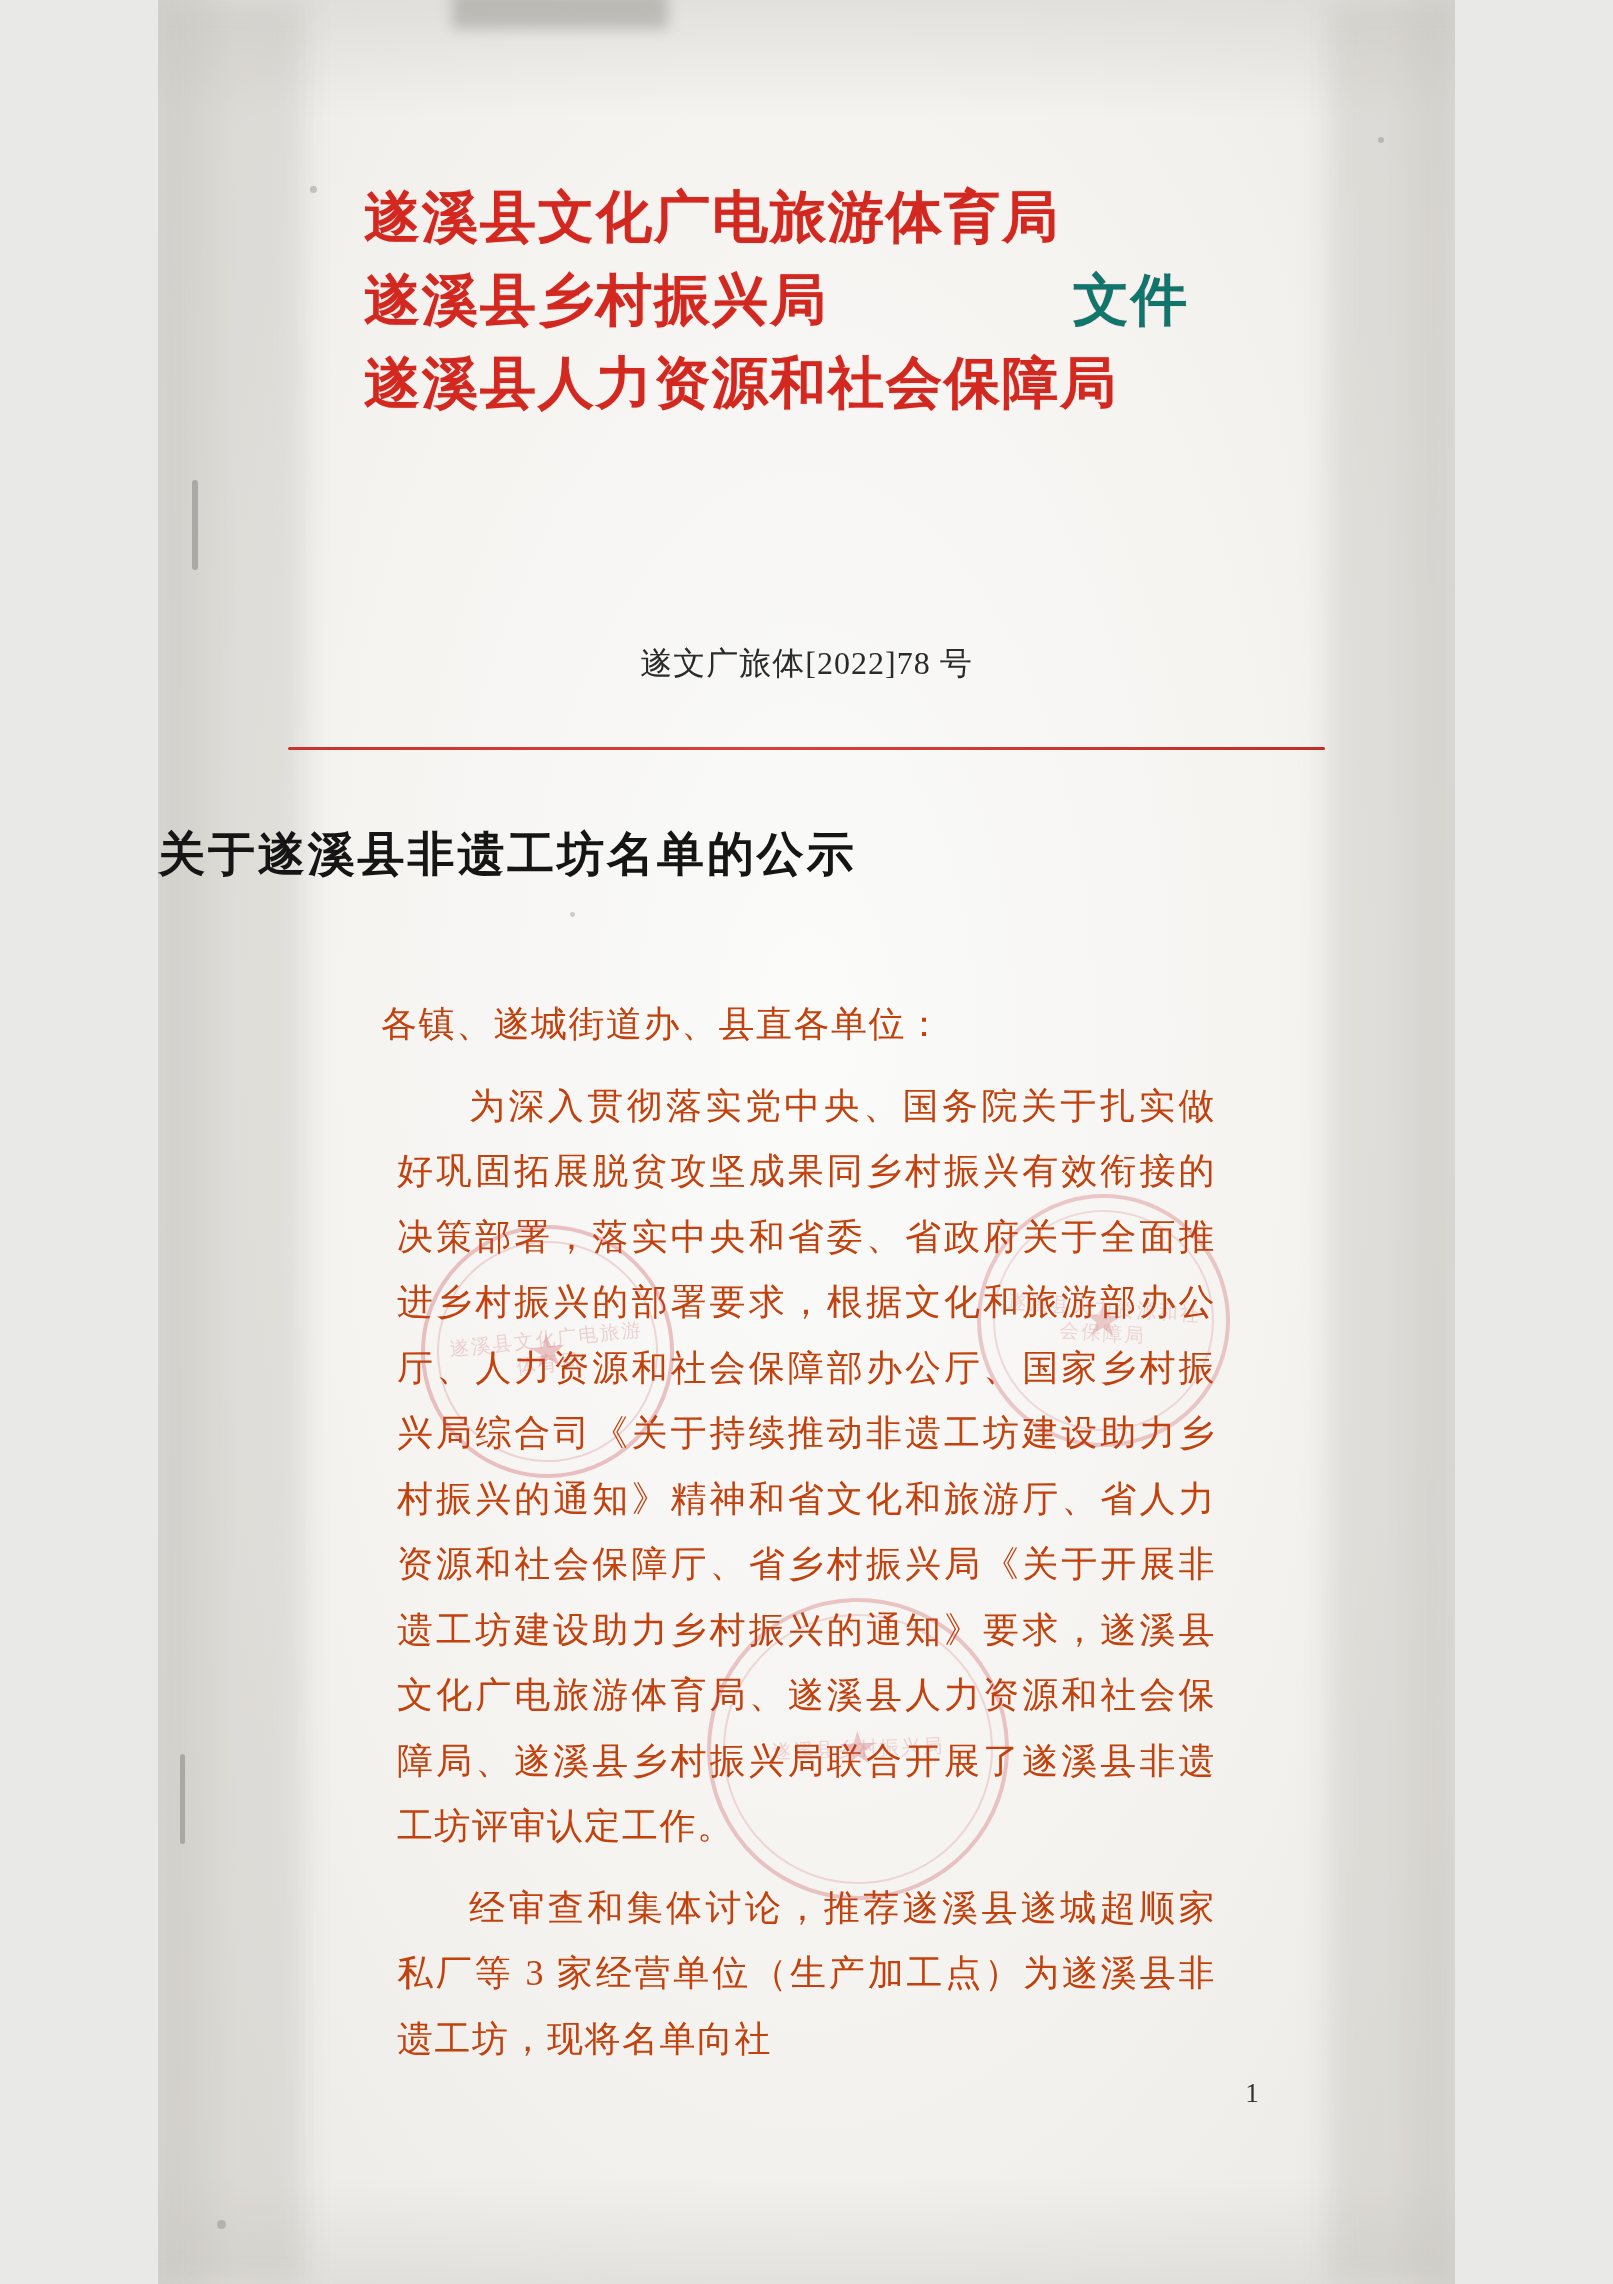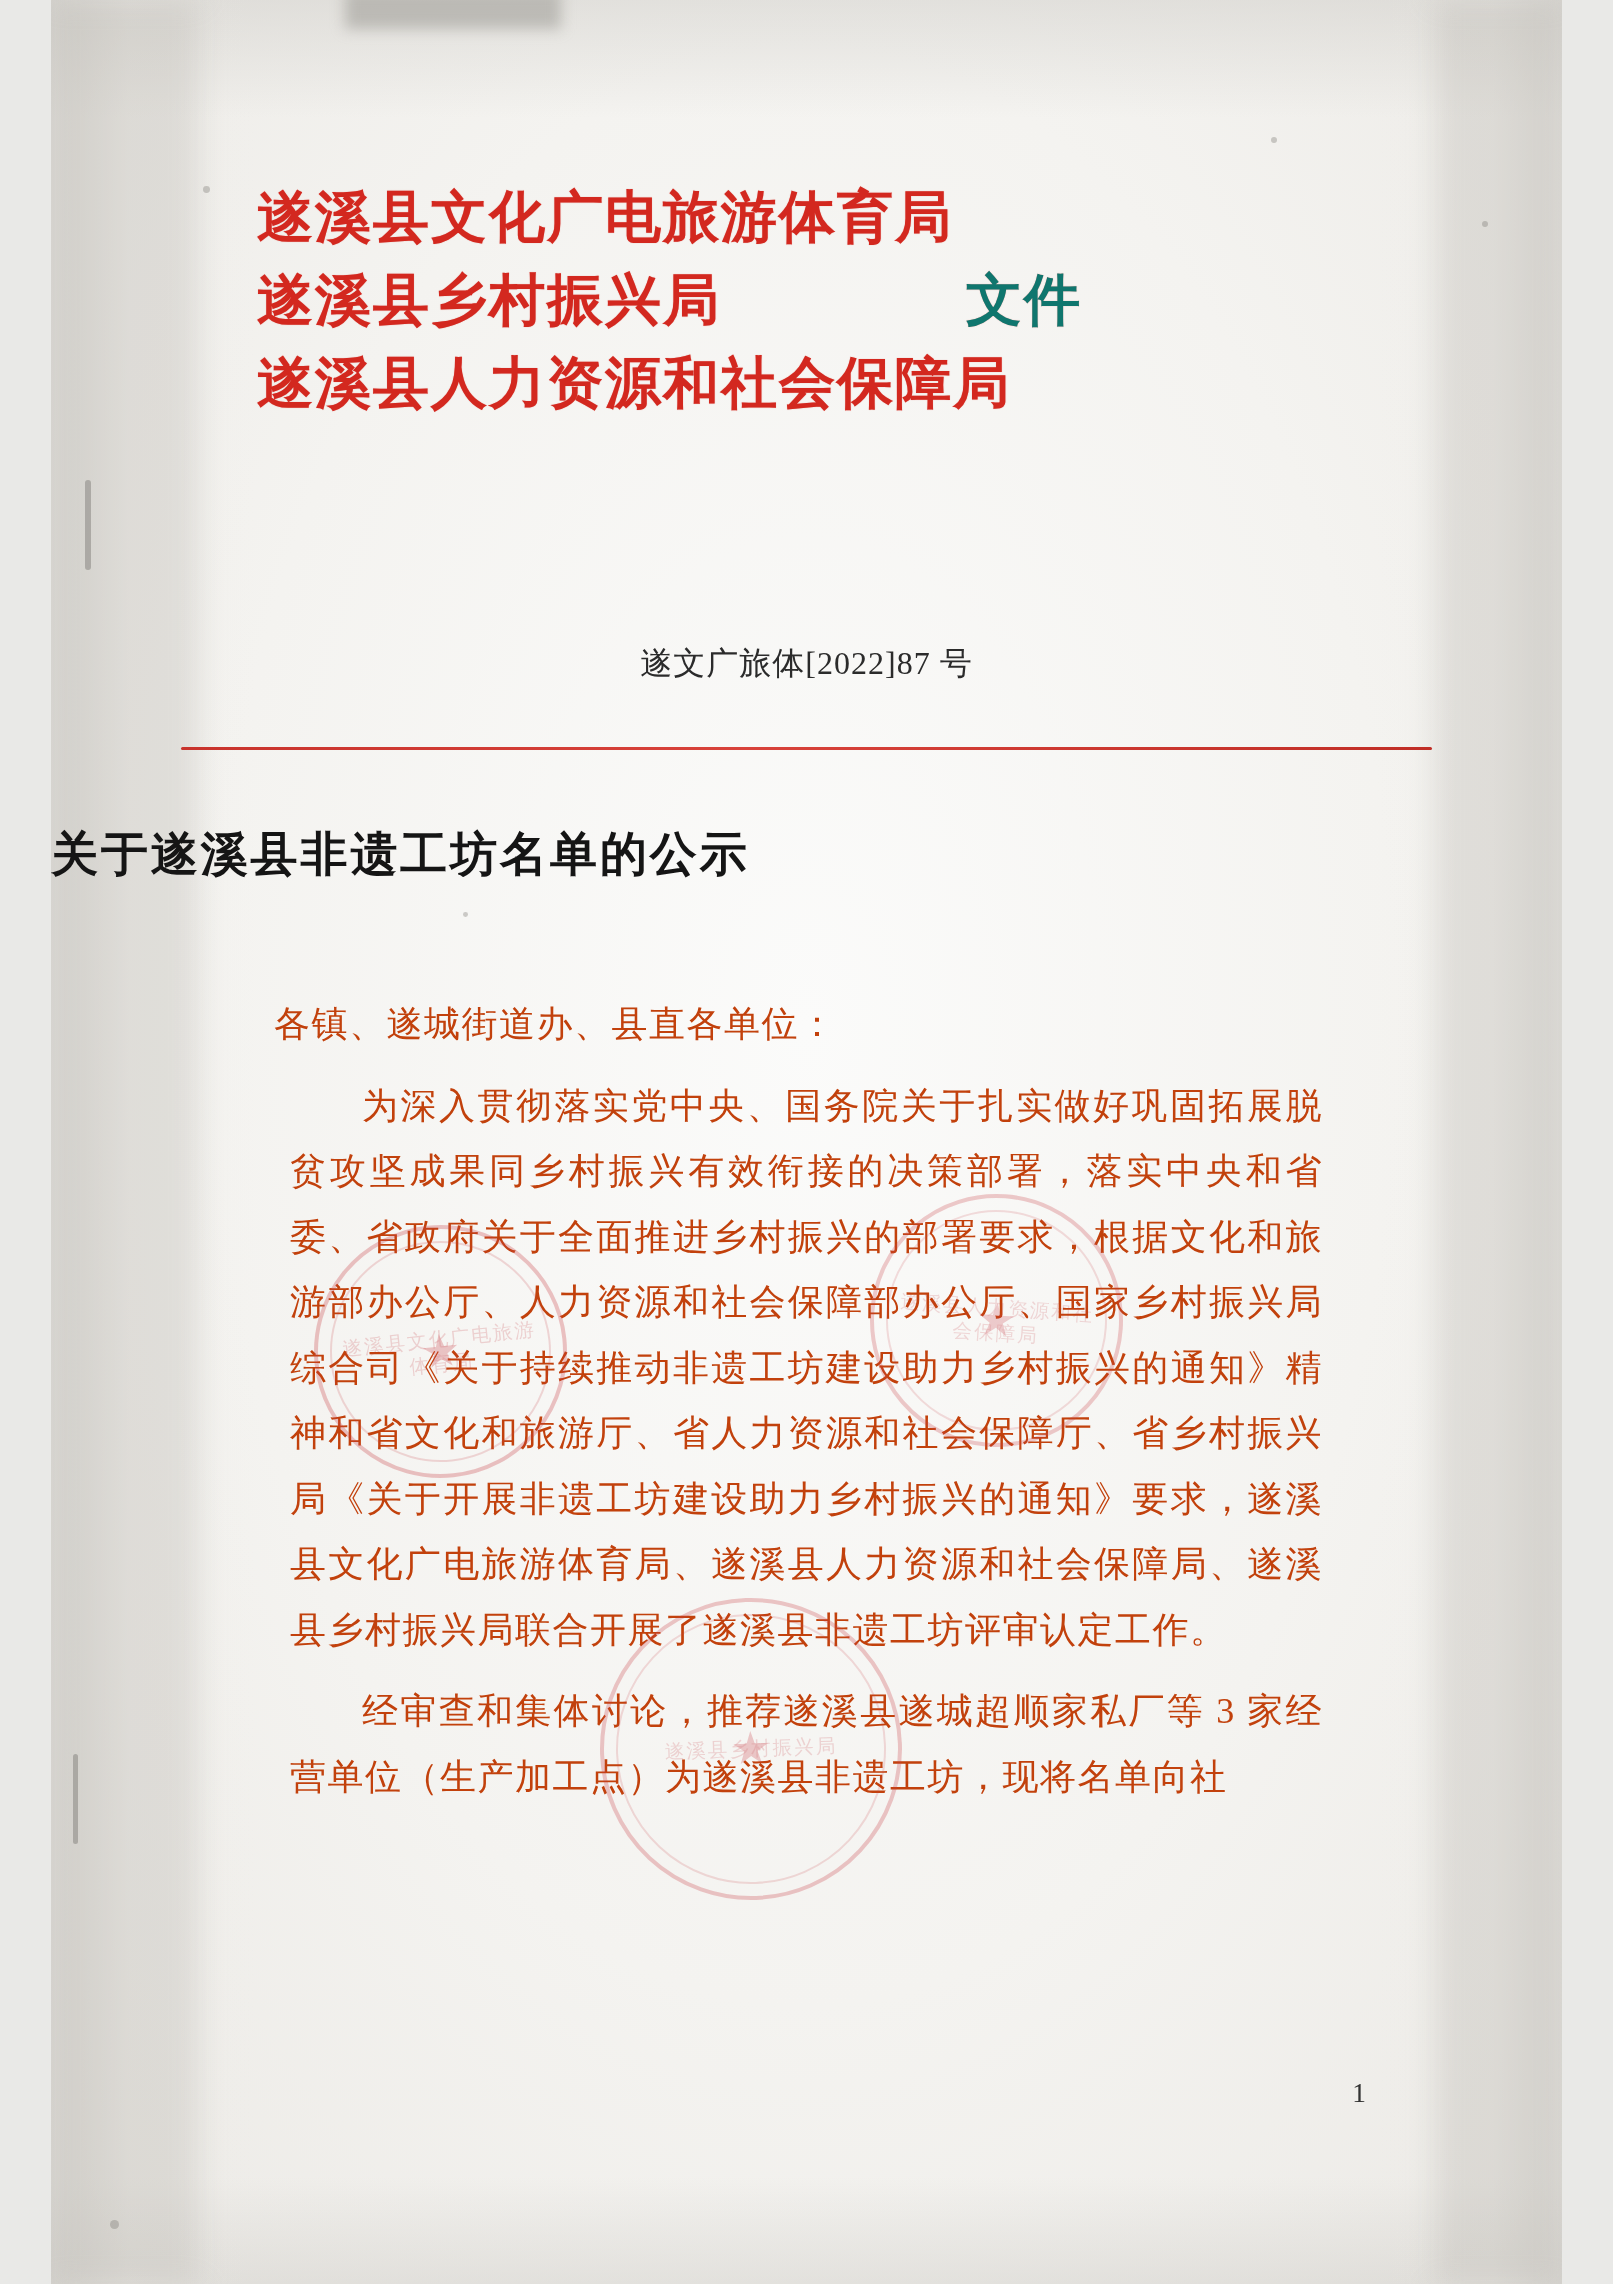--- a/index.html
+++ b/index.html
@@ -5,21 +5,21 @@
   html, body {
     margin: 0;
     padding: 0;
     background: #e9e9e7;
   }
   body {
     font-family: "Liberation Serif", "DejaVu Serif", serif;
   }
   .page {
     position: relative;
-    width: 1511px;
+    width: 1297px;
     height: 2285px;
     margin: 0 auto;
     background: #f2f1ef;
     overflow: hidden;
   }
   
   .paper-shade {
     position: absolute;
     inset: 0;
     background:
@@ -238,21 +238,21 @@
       </div>
       <div class="masthead-row with-label">
         <span>遂溪县乡村振兴局</span>
         <span class="masthead-wenjian">文件</span>
       </div>
       <div class="masthead-row">
         <span>遂溪县人力资源和社会保障局</span>
       </div>
     </div>
 
-    <div class="doc-number">遂文广旅体[2022]87 号</div>
+    <div class="doc-number">遂文广旅体[2022]78 号</div>
 
     <div class="red-rule"></div>
 
     <div class="doc-title">关于遂溪县非遗工坊名单的公示</div>
 
     <div class="body-block">
       <p class="salutation">各镇、遂城街道办、县直各单位：</p>
       <p class="para">为深入贯彻落实党中央、国务院关于扎实做好巩固拓展脱贫攻坚成果同乡村振兴有效衔接的决策部署，落实中央和省委、省政府关于全面推进乡村振兴的部署要求，根据文化和旅游部办公厅、人力资源和社会保障部办公厅、国家乡村振兴局综合司《关于持续推动非遗工坊建设助力乡村振兴的通知》精神和省文化和旅游厅、省人力资源和社会保障厅、省乡村振兴局《关于开展非遗工坊建设助力乡村振兴的通知》要求，遂溪县文化广电旅游体育局、遂溪县人力资源和社会保障局、遂溪县乡村振兴局联合开展了遂溪县非遗工坊评审认定工作。</p>
       <p class="para">经审查和集体讨论，推荐遂溪县遂城超顺家私厂等 3 家经营单位（生产加工点）为遂溪县非遗工坊，现将名单向社</p>
     </div>

